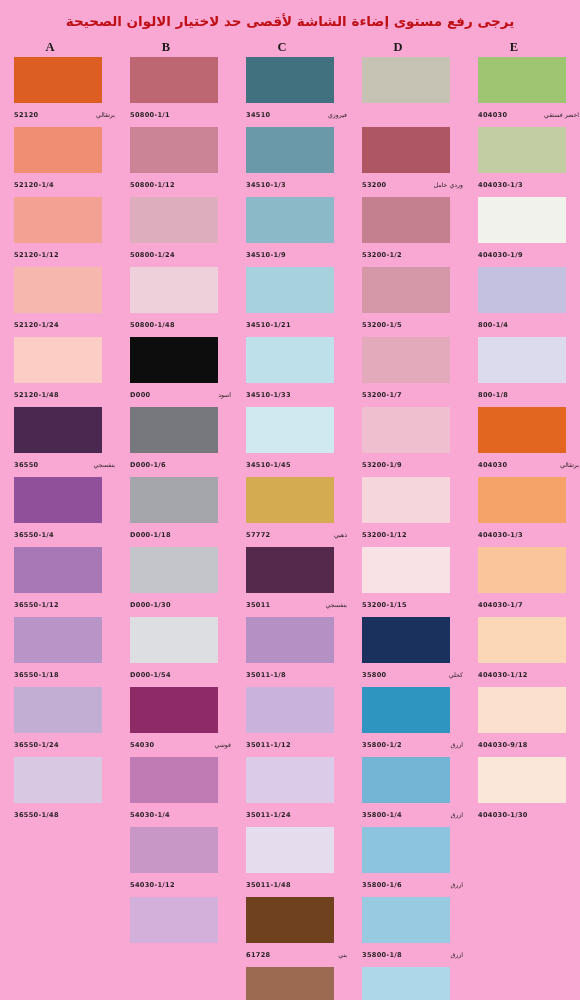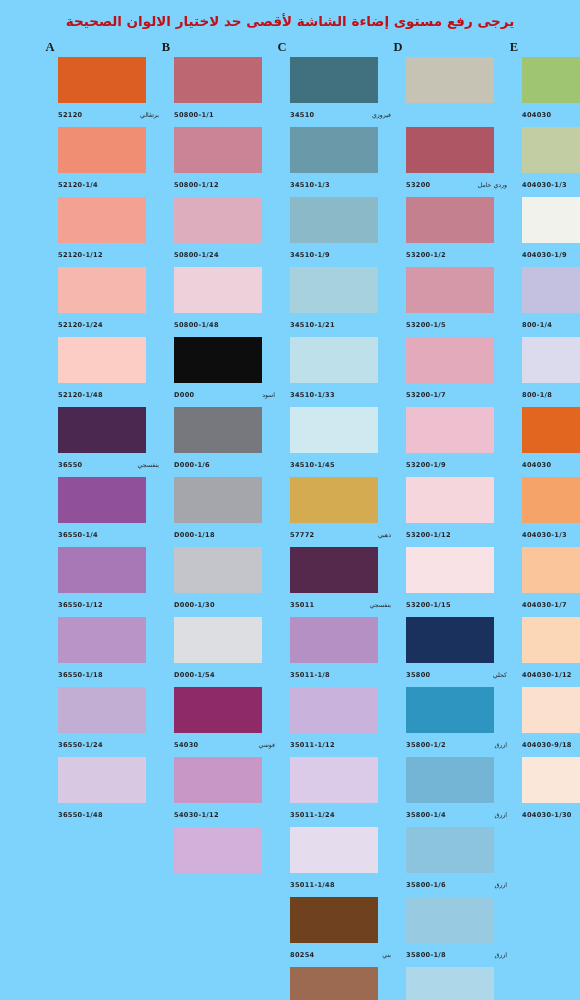--- a/index.html
+++ b/index.html
@@ -13,21 +13,21 @@
     width: 580px;
     height: 1000px;
     font-family: "Liberation Sans", sans-serif;
     overflow: hidden;
     position: relative;
   }
   .page {
     width: 580px;
     height: 1000px;
     position: relative;
-    background: #7dd3fc;
+    background: #f9a8d4;
   }
   .notice {
     text-align: center;
     color: #c01017;
     font-family: "DejaVu Sans", sans-serif;
     font-weight: bold;
     font-size: 13.5px;
     padding-top: 13px;
     letter-spacing: 0px;
     direction: rtl;
@@ -48,21 +48,21 @@
     text-align: center;
     font-family: "Liberation Serif", serif;
     font-weight: bold;
     font-size: 12.5px;
     color: #1a1a1a;
     height: 16px;
     line-height: 16px;
     margin-bottom: 2px;
     padding-right: 16px;
   }
-  .swatches { position: relative; padding-left: 44px; }
+  .swatches { position: relative; }
   .swatch-item {
     height: 70px;
     position: relative;
     margin: 0;
   }
   .chip {
     width: 88px;
     height: 46px;
     margin-left: 14px;
     display: block;
@@ -251,20 +251,27 @@
             </div>
           </div>
           <div class="swatch-item">
             <div class="chip" style="background: rgb(142, 42, 102);"></div>
             <div class="chip-label">
               <span class="code">54030</span>
               <span class="aname">فوشي</span>
             </div>
           </div>
           <div class="swatch-item">
+            <div class="chip" style="background: rgb(192, 123, 180);"></div>
+            <div class="chip-label">
+              <span class="code">54030-1/4</span>
+              <span class="aname"></span>
+            </div>
+          </div>
+          <div class="swatch-item">
             <div class="chip" style="background: rgb(200, 151, 198);"></div>
             <div class="chip-label">
               <span class="code">54030-1/12</span>
               <span class="aname"></span>
             </div>
           </div>
           <div class="swatch-item">
             <div class="chip" style="background: rgb(211, 176, 218);"></div>
           </div>
         </div>
@@ -352,21 +359,21 @@
           <div class="swatch-item">
             <div class="chip" style="background: rgb(229, 221, 238);"></div>
             <div class="chip-label">
               <span class="code">35011-1/48</span>
               <span class="aname"></span>
             </div>
           </div>
           <div class="swatch-item">
             <div class="chip" style="background: rgb(112, 65, 31);"></div>
             <div class="chip-label">
-              <span class="code">80254</span>
+              <span class="code">61728</span>
               <span class="aname">بني</span>
             </div>
           </div>
           <div class="swatch-item">
             <div class="chip" style="background: rgb(155, 106, 81);"></div>
           </div>
         </div>
       </div>
       <div class="column">
         <div class="col-head">D</div>

